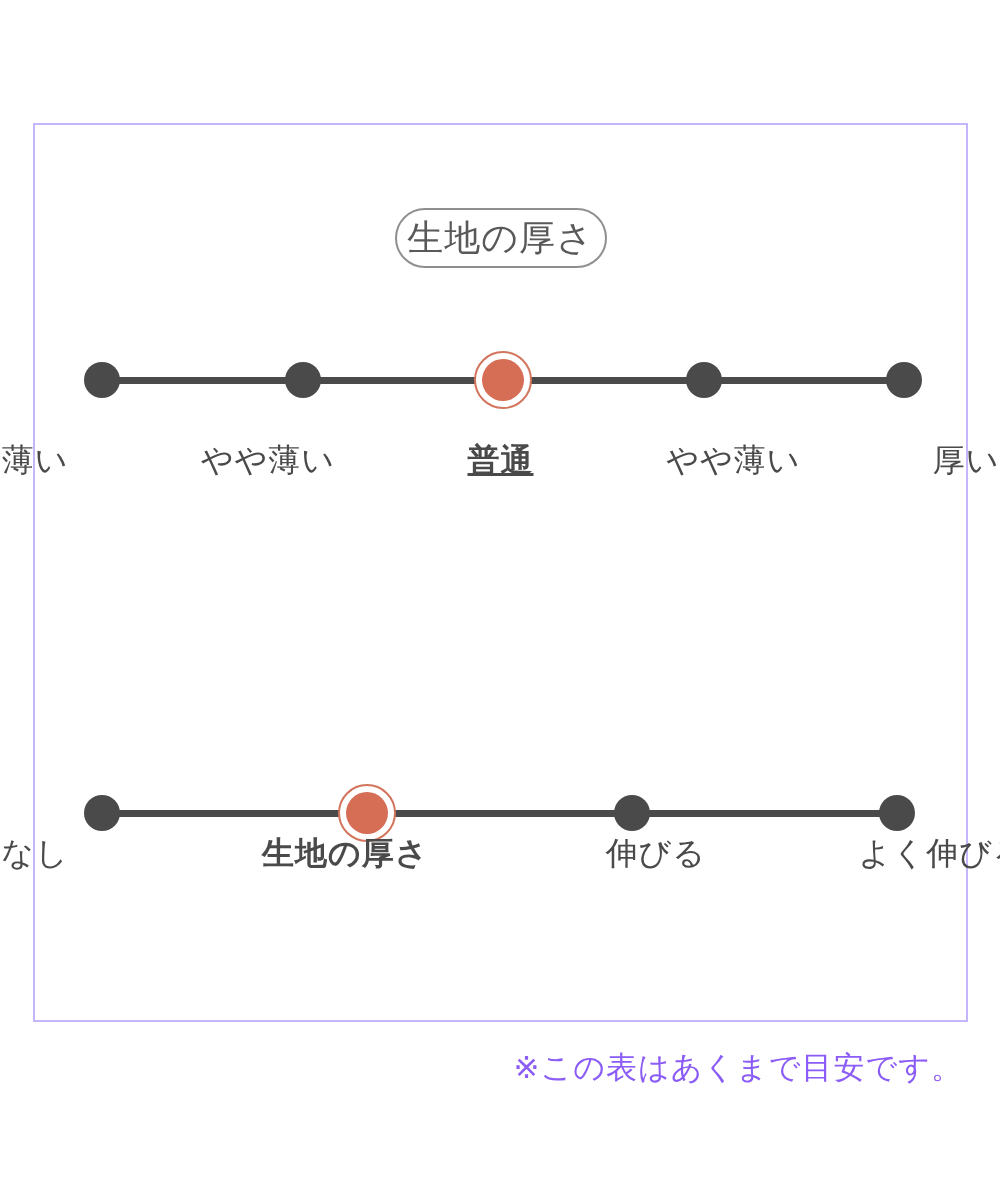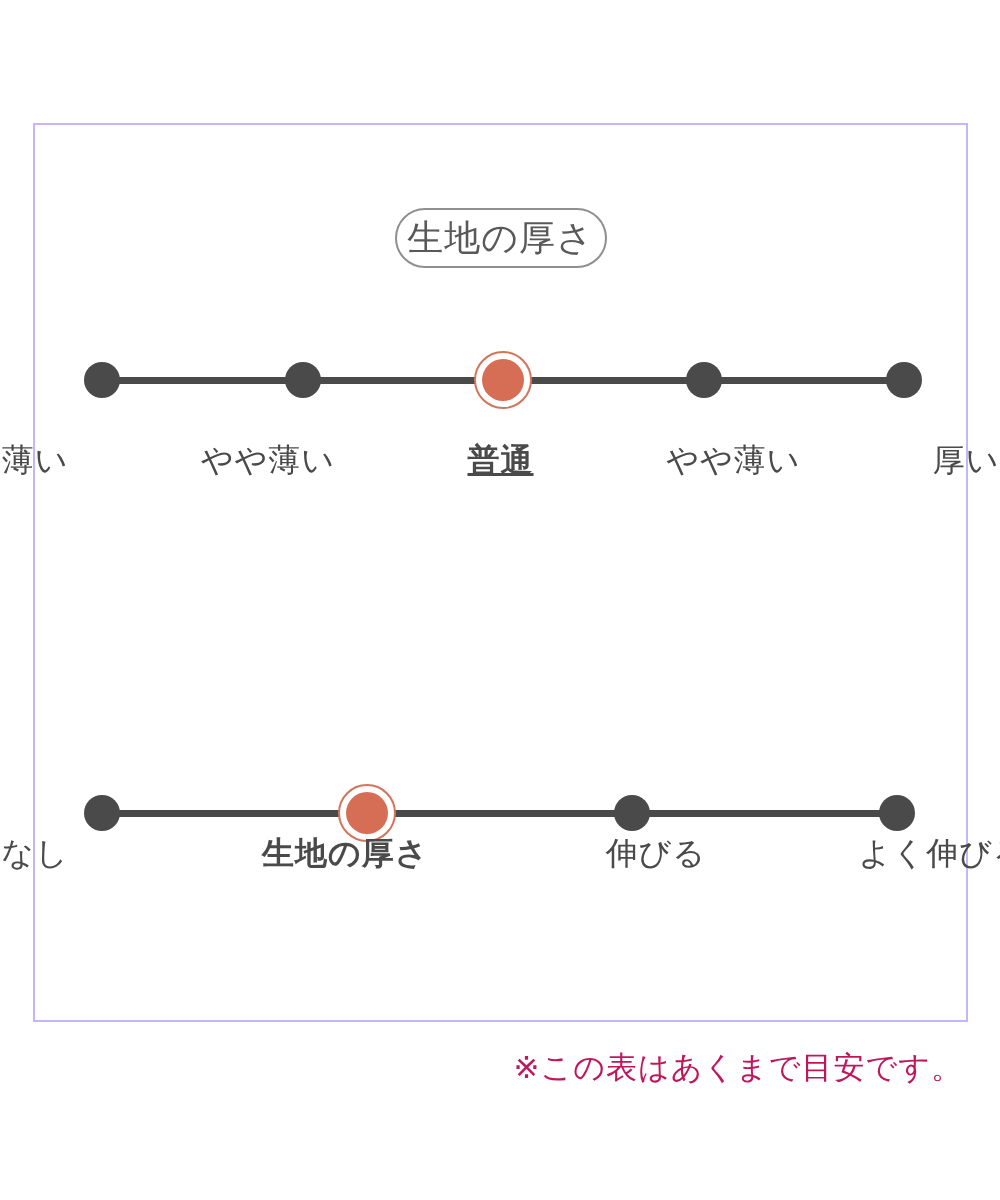--- a/index.html
+++ b/index.html
@@ -96,21 +96,21 @@
   }
   .lbl.sel { font-weight: 700; }
   
   .scale1 .labels .lbl:last-child { transform: translateX(-64%); }
 
   .note {
     position: absolute;
     right: 37px;
     top: 1047px;
     font-size: 31px;
-    color: #be185d;
+    color: #8b5cf6;
     letter-spacing: 1px;
   }
 </style>
 </head>
 <body>
 
 <div id="stage">
   <div class="chart-box">
 
     <div class="pill p0">

